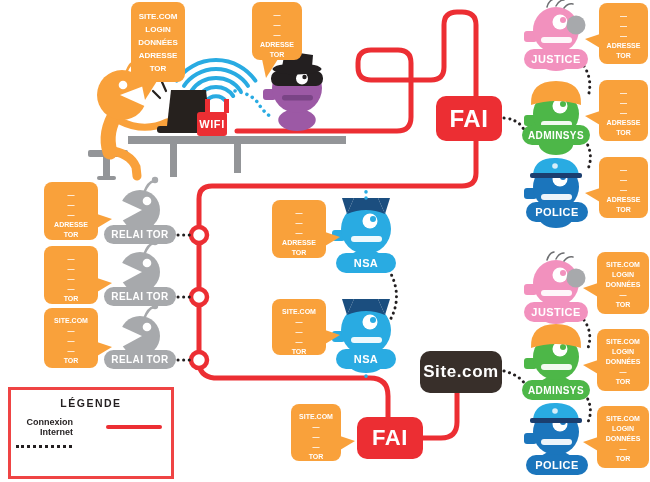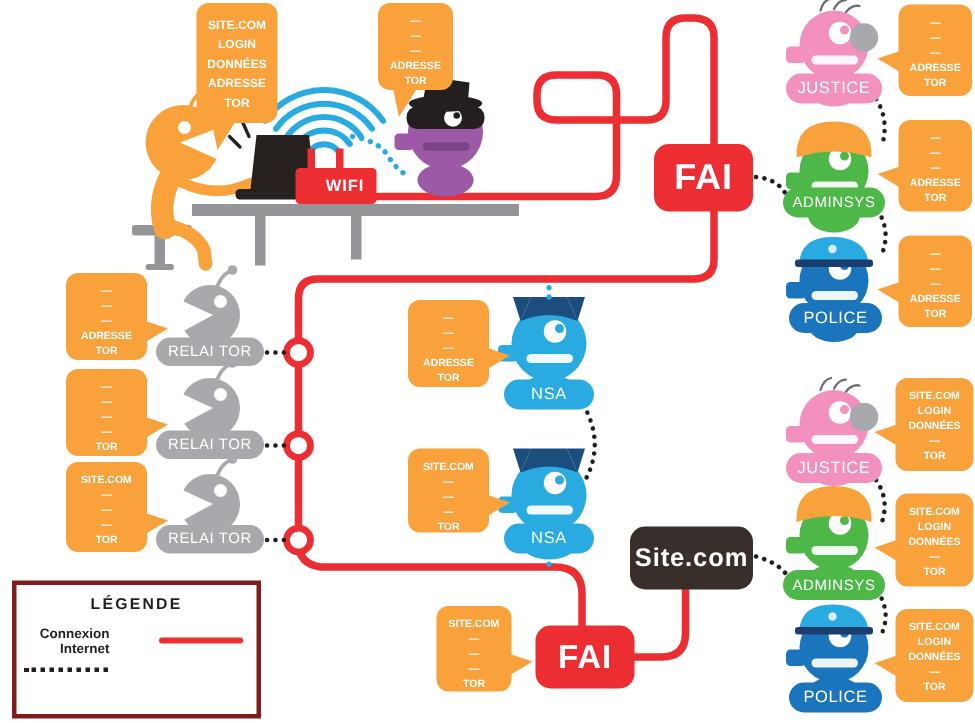--- a/index.html
+++ b/index.html
@@ -1,35 +1,35 @@
 <!DOCTYPE html>
 <html><head>
 <meta charset="utf-8">
 <style>
   html,body{margin:0;padding:0;background:#fff;}
   #stage{position:relative;width:650px;height:482px;background:#fff;overflow:hidden;
          font-family:"Liberation Sans",sans-serif;}
   #art{position:absolute;left:0;top:0;}
-  .pill{position:absolute;border-radius:12px;color:#fff;font-weight:normal;
+  .pill{position:absolute;border-radius:12px;color:#fff;font-weight:bold;
         display:flex;align-items:center;justify-content:center;letter-spacing:.4px;}
   .nodebox{position:absolute;border-radius:10px;color:#fff;font-weight:bold;
         display:flex;align-items:center;justify-content:center;letter-spacing:.6px;}
   .bubble{position:absolute;background:#F9A13B;border-radius:8px;color:#fff;font-weight:bold;
         text-align:center;font-size:7px;line-height:10px;padding-top:8px;box-sizing:border-box;
         text-transform:uppercase;}
   .bubble .ln{display:block;}
   .tail{position:absolute;width:0;height:0;}
   .tail.down{top:100%;left:10px;border-left:4px solid transparent;
         border-right:12px solid transparent;border-top:19px solid #F9A13B;margin-top:-1px;}
   .tail.right{left:100%;top:56%;border-top:5px solid transparent;
         border-bottom:9px solid transparent;border-left:15px solid #F9A13B;margin-left:-1px;}
   .tail.left{right:100%;top:50%;border-top:5px solid transparent;
         border-bottom:9px solid transparent;border-right:15px solid #F9A13B;margin-right:-1px;}
   .legend{position:absolute;left:8px;top:387px;width:160px;height:86px;background:#fff;
-        border:3px solid #7f1d1d;}
+        border:3px solid #ef4444;}
   .lg-title{text-align:center;font-size:10.5px;font-weight:bold;color:#231F20;
         letter-spacing:1.5px;margin-top:7px;}
   .lg-row{display:flex;align-items:center;margin:8px 9px 0 5px;gap:25px;}
   .lg-label{flex:1;text-align:right;font-size:9px;font-weight:bold;color:#231F20;padding-right:8px;}
   .lg-sample{width:56px;}
   .ln-solid-red{height:4px;background:#EC2E33;border-radius:2px;}
   .ln-dotted-blue{height:0;border-top:3px dotted #29ABE2;}
   .ln-dotted-black{height:0;border-top:3px dotted #231F20;}
 </style>
 </head>
@@ -222,21 +222,21 @@
       <path d="M 504 118 Q 517 119 523 128 Q 527 134 530 137"></path>
       <path d="M 584 66 Q 593 80 588 97"></path>
       <path d="M 585 140 Q 594 154 588 169"></path>
       <path d="M 389 270 Q 404 297 389 322"></path>
       <path d="M 504 371 Q 519 375 525 384 Q 528 390 532 393"></path>
       <path d="M 584 320 Q 593 333 588 348"></path>
       <path d="M 585 394 Q 594 408 588 422"></path>
     </g>
   </svg>
 
-  <div class="nodebox" style="left:197px;top:112px;width:42px;height:24px;background:#EC2E33;font-size:11px;border-radius:3px;padding-left:12px;">WIFI</div>
+  <div class="nodebox" style="left:197px;top:112px;width:30px;height:24px;background:#EC2E33;font-size:11px;border-radius:3px;">WIFI</div>
   <div class="nodebox" style="left:436px;top:96px;width:66px;height:45px;background:#EC2E33;font-size:24px;">FAI</div>
   <div class="nodebox" style="left:357px;top:417px;width:66px;height:42px;background:#EC2E33;font-size:22px;">FAI</div>
   <div class="nodebox" style="left:420px;top:351px;width:82px;height:42px;background:#382F2A;font-size:17px;">Site.com</div>
 
   <div class="pill" style="left:104px;top:225px;width:72px;height:19px;background:#A7A9AC;font-size:10px;">RELAI TOR</div>
   <div class="pill" style="left:104px;top:287px;width:72px;height:19px;background:#A7A9AC;font-size:10px;">RELAI TOR</div>
   <div class="pill" style="left:104px;top:350px;width:72px;height:19px;background:#A7A9AC;font-size:10px;">RELAI TOR</div>
   <div class="pill" style="left:336px;top:253px;width:60px;height:20px;background:#29ABE2;font-size:11px;">NSA</div>
   <div class="pill" style="left:336px;top:349px;width:60px;height:20px;background:#29ABE2;font-size:11px;">NSA</div>
   <div class="pill" style="left:524px;top:49px;width:64px;height:20px;background:#F291BE;font-size:11px;">JUSTICE</div>

